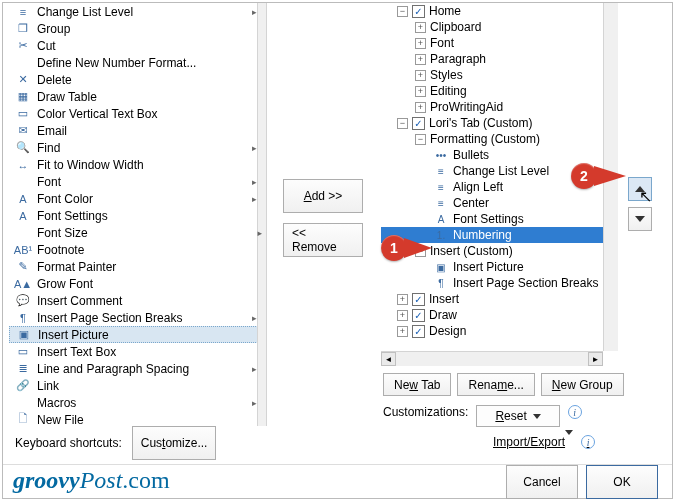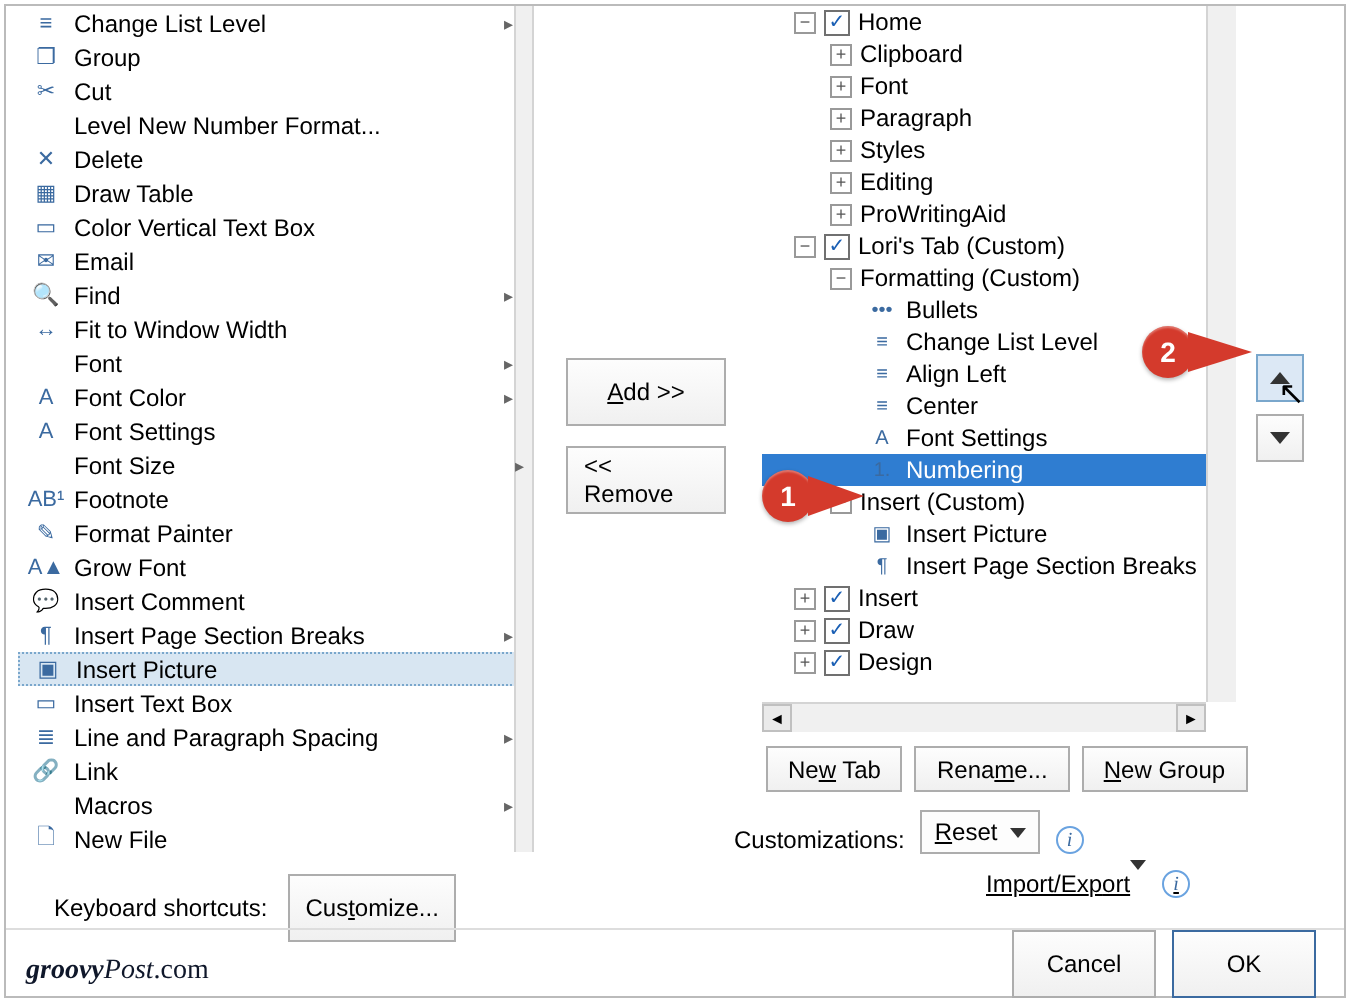--- a/index.html
+++ b/index.html
@@ -153,56 +153,56 @@
   .arrow-btn .tri-down {
     width:0;height:0;border-left:5px solid transparent;border-right:5px solid transparent;border-top:6px solid #333;
   }
 
   
   .btn-row1 {
     position:absolute; left:380px; top:370px; display:flex; gap:6px;
   }
   .btn-row1 .btn { padding:0 10px; }
   .cust-row {
-    position:absolute; left:364px; top:402px; display:flex; align-items:flex-end; gap:8px;
+    position:absolute; left:380px; top:402px; display:flex; align-items:flex-start; gap:8px;
   }
   .cust-row .dd {
-    border:1px solid #adadad; height:22px; padding:0 6px;
+    border:1px solid #adadad; height:22px; padding:0 18px;
     display:inline-flex;align-items:center;gap:6px;background:#fdfdfd;
   }
   .dd .tri {
     width:0;height:0;border-left:4px solid transparent;border-right:4px solid transparent;border-top:5px solid #333;
   }
   .info {
     width:14px;height:14px;border:1px solid #6aa3e0;border-radius:50%;
     display:inline-flex;align-items:center;justify-content:center;
     color:#3b6aa0;font-family:Georgia,serif;font-style:italic;font-size:10px;
   }
   .import-row {
     position:absolute; left:490px; top:432px; display:flex; align-items:center; gap:8px;text-decoration:underline;
   }
 
   
   .kbd-row {
-    position:absolute; left:12px; top:434px; display:flex; align-items:center; gap:10px;margin-left:12px;
+    position:absolute; left:12px; top:423px; display:flex; align-items:center; gap:10px;
   }
 
   
   .footer {
     position:absolute; left:0; bottom:0; width:100%; height:34px;
     display:flex; justify-content:flex-end; align-items:center; gap:8px;
     padding-right:14px;
     border-top: 1px solid #ddd;
   }
   .footer .btn { width:72px; justify-content:center; }
 
   
   .watermark {
     position:absolute; left:10px; bottom:4px;
-    font-family: Georgia, serif; font-size: 14px; color:#0f172a;
+    font-family: Georgia, serif; font-size: 24px; color:#0369a1;
     font-style: italic; letter-spacing:0;
   }
   .watermark .g { font-weight:bold; }
 
   
   .marker {
     position:absolute;
     display:flex; align-items:center;
     pointer-events:none;
   }
@@ -243,21 +243,21 @@
         <div class="row">
           <span class="ico">❐</span>
           <span>Group</span>
         </div>
         <div class="row">
           <span class="ico">✂</span>
           <span>Cut</span>
         </div>
         <div class="row">
           <span class="ico"></span>
-          <span>Level New Number Format...</span>
+          <span>Define New Number Format...</span>
         </div>
         <div class="row">
           <span class="ico">✕</span>
           <span>Delete</span>
         </div>
         <div class="row">
           <span class="ico">▦</span>
           <span>Draw Table</span>
         </div>
         <div class="row">

